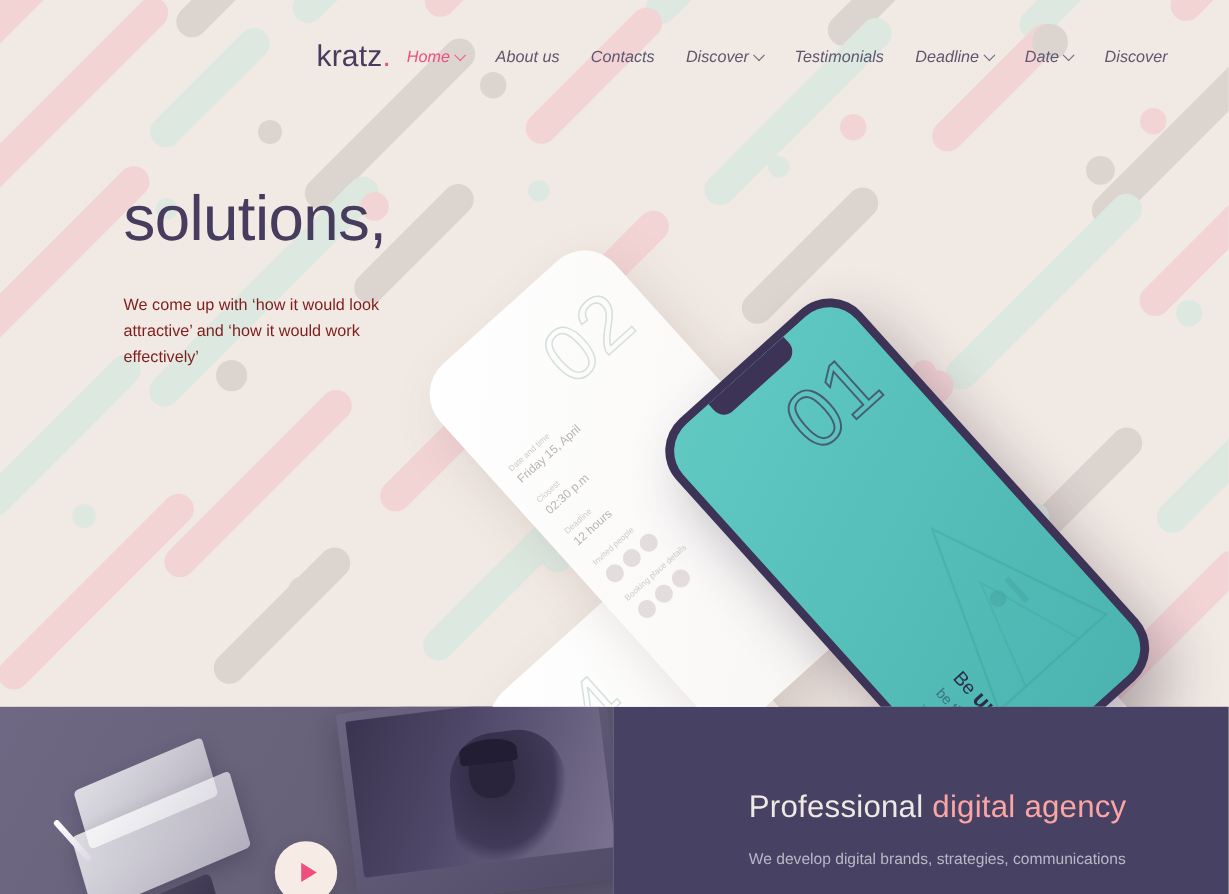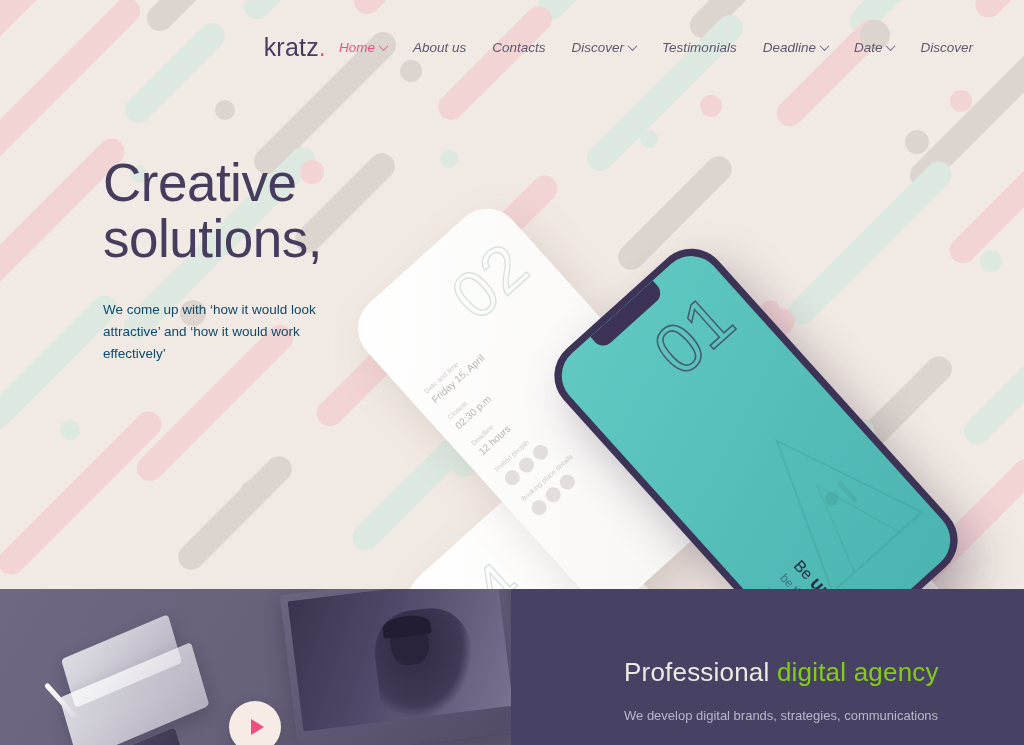--- a/index.html
+++ b/index.html
@@ -47,21 +47,21 @@
     transform:rotate(45deg) translate(-1px,-1px); opacity:.85;
   }
 
   
   .hero-copy { position:absolute; left:103px; top:155px; z-index:15; width:420px; }
   .h-line { color:#453c5e; font-weight:300; letter-spacing:-0.5px; line-height:1.06; }
   .h1 { font-size:53px; }
   .h2 { font-size:53px; }
   .h3 { font-size:43px; margin-top:2px; }
   .sub {
-    margin-top:32px; font-size:13.5px; line-height:1.62; color:#0c4a6e;
+    margin-top:32px; font-size:13.5px; line-height:1.62; color:#7f1d1d;
     width:232px;
   }
   .cta {
     margin-top:34px; width:200px; height:54px; background:#ee4f7e;
     border:none; border-radius:3px; color:#fff; font-size:13.5px;
     display:flex; align-items:center; justify-content:center; gap:18px;
     cursor:pointer; font-family:inherit;
     box-shadow:0 6px 18px rgba(238,79,126,.25);
   }
   .cta-arrow {
@@ -201,21 +201,21 @@
   .play-btn i {
     width:0;height:0;border-left:13px solid #ee4f7e;
     border-top:8px solid transparent;border-bottom:8px solid transparent;
     margin-left:4px;
   }
   .bottom-text {
     flex:1; background:#474263; padding:68px 0 0 18px;
   }
   .bt-inner { margin-left:95px; }
   .bt-h1 { font-size:26px; font-weight:400; color:#efe9e4; letter-spacing:.2px; }
-  .bt-h1 em { font-style:normal; color:#84cc16; }
+  .bt-h1 em { font-style:normal; color:#fca5a5; }
   .bt-h2 { font-size:20px; font-weight:300; color:#8e95ad; margin-top:4px; }
   .bt-p { font-size:13px; color:#b9b7c6; margin-top:18px; line-height:1.6; width:400px; }
 </style>
 </head>
 <body>
 
 <div class="page">
 
   <section class="hero">
 
@@ -302,21 +302,20 @@
           <span>Date</span>
           <span class="chev"></span>
         </div>
         <div class="nav-item">
           <span>Discover</span>
         </div>
       </nav>
     </header>
 
     <div class="hero-copy">
-      <div class="h-line h1">Creative</div>
       <div class="h-line h2">solutions,</div>
       <p class="sub">We come up with ‘how it would look attractive’ and ‘how it would work effectively’</p>
     </div>
 
     <div class="phones">
 
       <div class="phone white" id="p04">
         <div class="phone-num">04</div>
       </div>
 

